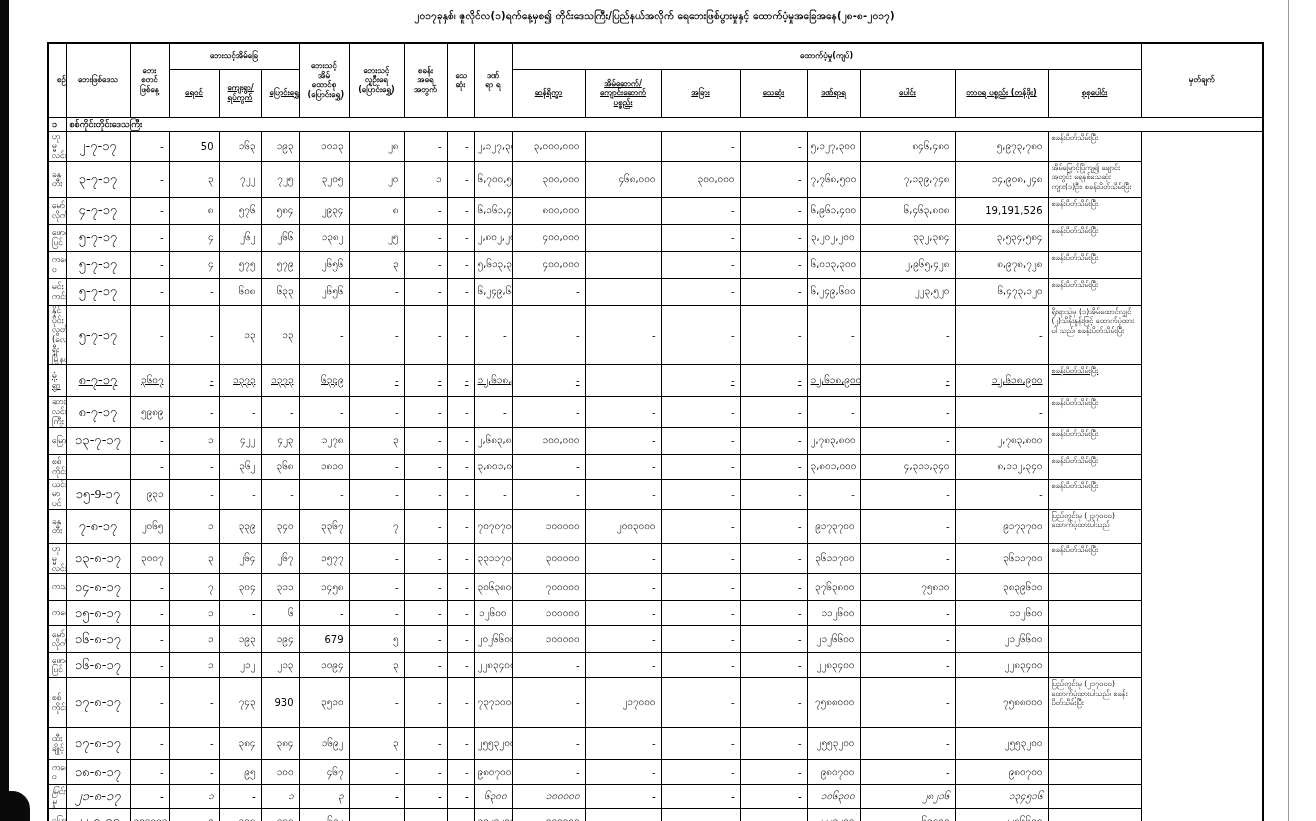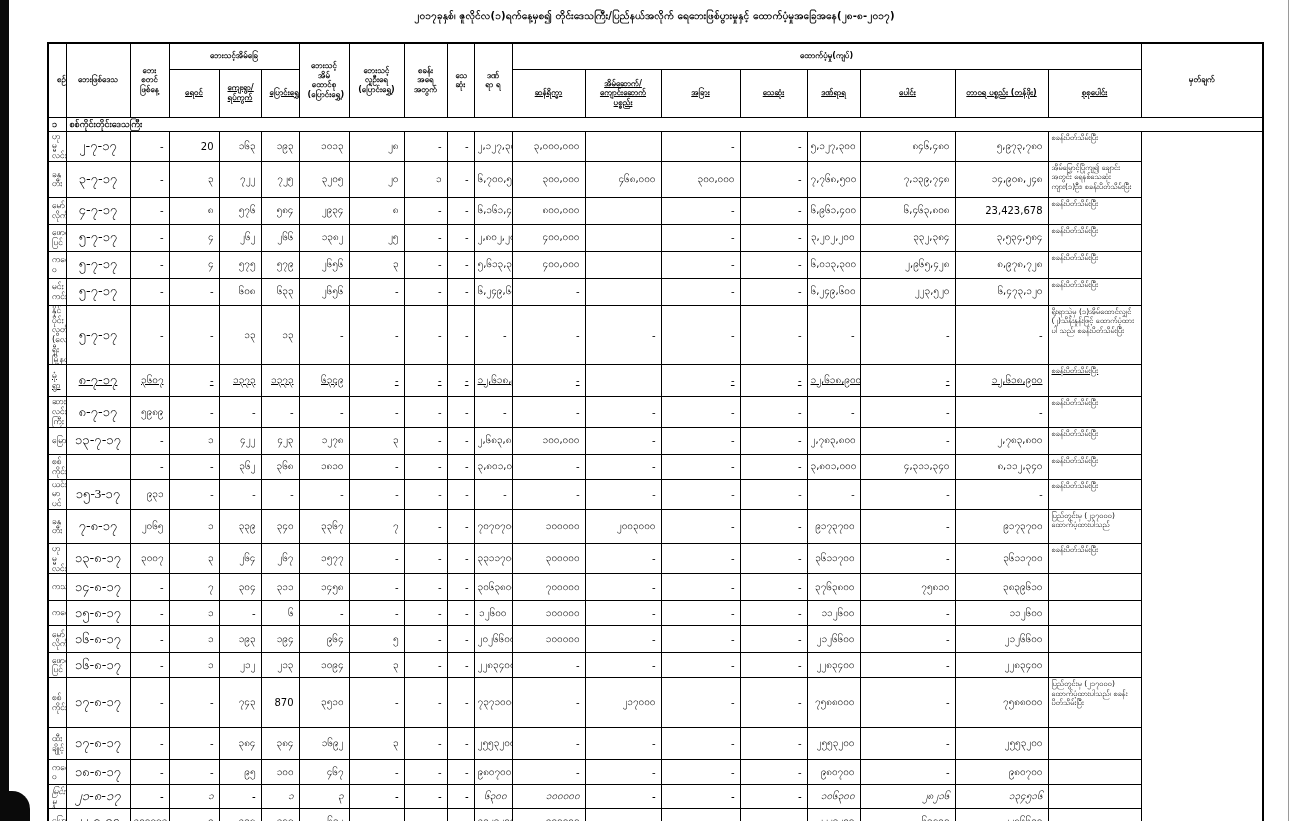--- a/index.html
+++ b/index.html
@@ -97,21 +97,21 @@
   </thead>
   <tbody id="tbody">
       <tr class="section-row">
         <td class="c-no">၁</td>
         <td class="c-sec" colspan="19">စစ်ကိုင်းတိုင်းဒေသကြီး</td>
       </tr>
       <tr style="height: 27px;">
         <td class="c-name">ဟုမ္မလင်း</td>
         <td class="c-date">၂-၇-၁၇</td>
         <td class="num">-</td>
-        <td class="num">20</td>
+        <td class="num">50</td>
         <td class="num">၁၆၃</td>
         <td class="num">၁၉၃</td>
         <td class="num">၁၀၁၃</td>
         <td class="num">၂၈</td>
         <td class="num">-</td>
         <td class="num">-</td>
         <td class="num">၂,၁၂၇,၃၀၀</td>
         <td class="num">၃,၀၀၀,၀၀၀</td>
         <td class="num"></td>
         <td class="num">-</td>
@@ -153,21 +153,21 @@
         <td class="num">၈</td>
         <td class="num">-</td>
         <td class="num">-</td>
         <td class="num">၆,၁၆၁,၄၀၀</td>
         <td class="num">၈၀၀,၀၀၀</td>
         <td class="num"></td>
         <td class="num">-</td>
         <td class="num">-</td>
         <td class="num">၆,၉၆၁,၄၀၀</td>
         <td class="num">၆,၄၆၃,၈၀၈</td>
-        <td class="num">23,423,678</td>
+        <td class="num">19,191,526</td>
         <td class="c-remark">စခန်းပိတ်သိမ်းပြီး</td>
       </tr>
       <tr style="height: 27px;">
         <td class="c-name">ဖောင်းပြင်</td>
         <td class="c-date">၅-၇-၁၇</td>
         <td class="num">-</td>
         <td class="num">၄</td>
         <td class="num">၂၆၂</td>
         <td class="num">၂၆၆</td>
         <td class="num">၁၃၈၂</td>
@@ -326,21 +326,21 @@
         <td class="num">-</td>
         <td class="num">-</td>
         <td class="num">-</td>
         <td class="num">၃,၈၀၁,၀၀၀</td>
         <td class="num">၄,၃၁၁,၃၄၀</td>
         <td class="num">၈,၁၁၂,၃၄၀</td>
         <td class="c-remark">စခန်းပိတ်သိမ်းပြီး</td>
       </tr>
       <tr style="height: 25px; font-family: Liberation Serif, serif;">
         <td class="c-name">ယင်းမာပင်</td>
-        <td class="c-date">၁၅-3-၁၇</td>
+        <td class="c-date">၁၅-9-၁၇</td>
         <td class="num">၉၃၁</td>
         <td class="num">-</td>
         <td class="num">-</td>
         <td class="num">-</td>
         <td class="num">-</td>
         <td class="num">-</td>
         <td class="num">-</td>
         <td class="num">-</td>
         <td class="num">-</td>
         <td class="num">-</td>
@@ -436,21 +436,21 @@
         <td class="num">၁၁၂၆၀၀</td>
         <td class="c-remark"></td>
       </tr>
       <tr style="height: 27px;">
         <td class="c-name">မော်လိုက်</td>
         <td class="c-date">၁၆-၈-၁၇</td>
         <td class="num">-</td>
         <td class="num">၁</td>
         <td class="num">၁၉၃</td>
         <td class="num">၁၉၄</td>
-        <td class="num">၉၆၄</td>
+        <td class="num">679</td>
         <td class="num">၅</td>
         <td class="num">-</td>
         <td class="num">-</td>
         <td class="num">၂၀၂၆၆၀၀</td>
         <td class="num">၁၀၀၀၀၀</td>
         <td class="num">-</td>
         <td class="num">-</td>
         <td class="num">-</td>
         <td class="num">၂၁၂၆၆၀၀</td>
         <td class="num">-</td>
@@ -477,21 +477,21 @@
         <td class="num">-</td>
         <td class="num">၂၂၈၃၄၀၀</td>
         <td class="c-remark"></td>
       </tr>
       <tr style="height: 50px;">
         <td class="c-name">စစ်ကိုင်း</td>
         <td class="c-date">၁၇-၈-၁၇</td>
         <td class="num">-</td>
         <td class="num">-</td>
         <td class="num">၇၄၃</td>
-        <td class="num">870</td>
+        <td class="num">930</td>
         <td class="num">၃၅၁၀</td>
         <td class="num">-</td>
         <td class="num">-</td>
         <td class="num">-</td>
         <td class="num">၇၃၇၁၀၀၀</td>
         <td class="num">-</td>
         <td class="num">၂၁၇၀၀၀</td>
         <td class="num">-</td>
         <td class="num">-</td>
         <td class="num">၇၅၈၈၀၀၀</td>

